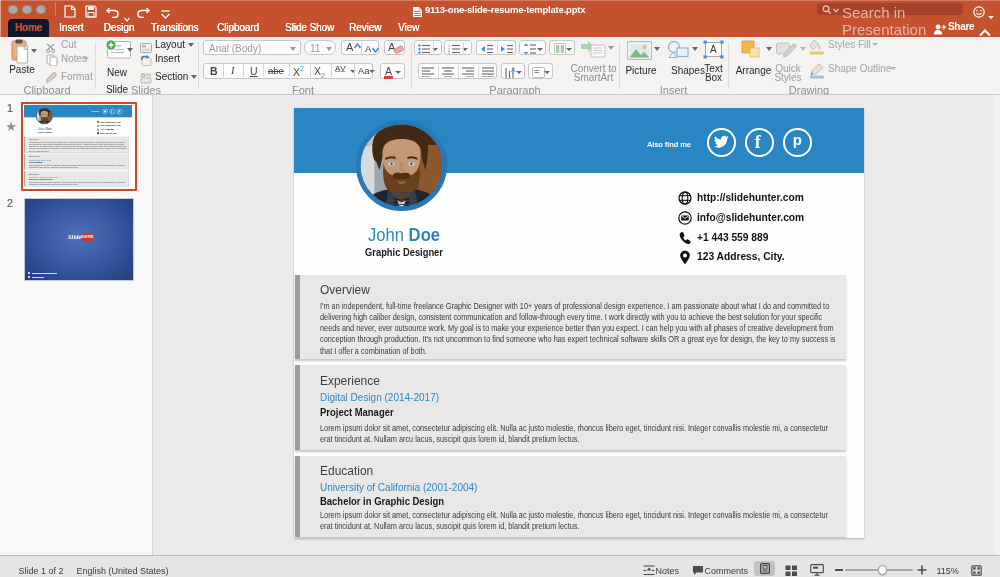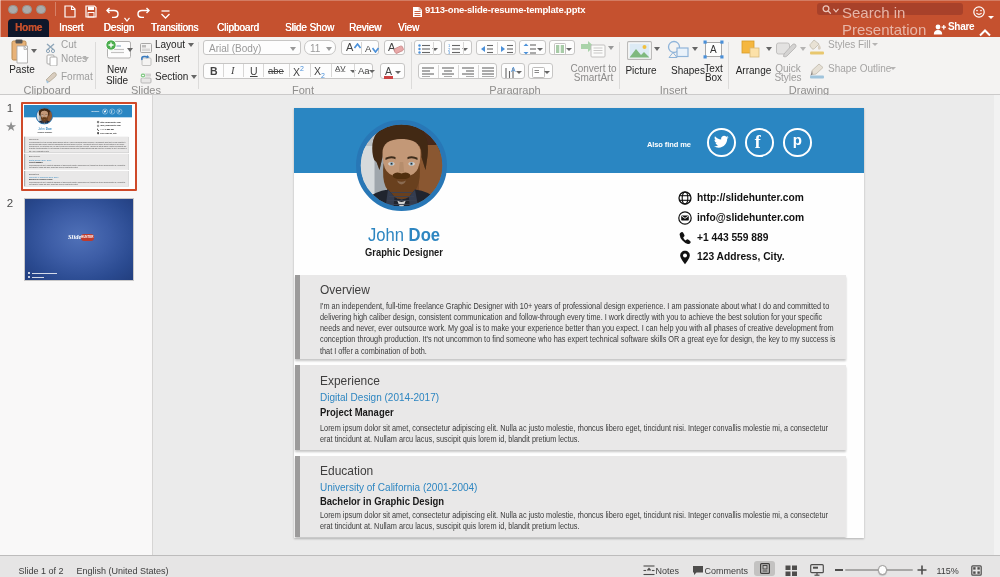--- a/index.html
+++ b/index.html
@@ -171,21 +171,21 @@
   <div class="rbtn gray" style="left:61px; top:33.5px;">Format</div>
 
   <div class="abs" style="left:104px; top:2px;"><svg width="28" height="20" viewBox="0 0 28 20">
     <rect x="3.5" y="2.5" width="23" height="16.5" rx="1.5" fill="#FDFDFD" stroke="#B2B1B0" stroke-width="1"></rect>
     <line x1="7" y1="7" x2="17" y2="7" stroke="#9FB8CC" stroke-width="1.4"></line>
     <line x1="7" y1="10.5" x2="20" y2="10.5" stroke="#C3C2C1" stroke-width="1.2"></line>
     <line x1="7" y1="13.5" x2="20" y2="13.5" stroke="#C3C2C1" stroke-width="1.2"></line>
     <circle cx="7" cy="6" r="5.2" fill="#4CAE4F" stroke="#fff" stroke-width="1"></circle>
     <path d="M7 3.5 L7 8.5 M4.5 6 L9.5 6" stroke="#fff" stroke-width="1.4"></path>
   </svg></div>
-  <div class="rbtn" style="left:103px; top:26.5px; width:28px; text-align:center; line-height:11px;">New<br>Slide</div>
+  <div class="rbtn" style="left:103px; top:26.5px; width:28px; text-align:center; line-height:17px;">New<br>Slide</div>
   <div class="dar" style="position:absolute; left:127px; top:11px;"></div>
   <div class="abs" style="left:140px; top:2px;"><svg width="12" height="10" viewBox="0 0 12 10">
         <rect x="0.5" y="0.5" width="11" height="9" rx="1" fill="#F4F3F2" stroke="#A8A7A6" stroke-width="1"></rect>
         <rect x="2" y="2" width="4" height="2.5" fill="#BDBCBB"></rect>
         <rect x="2" y="5.5" width="8" height="2.5" fill="#D8D7D6"></rect>
       </svg></div>
   <div class="rbtn" style="left:155px; top:1.5px;">Layout</div>
   <div class="dar" style="position:absolute; left:188px; top:6px;"></div>
   <div class="abs" style="left:140px; top:15px;"><svg width="12" height="11" viewBox="0 0 12 11">
         <rect x="2" y="3" width="9" height="7.5" rx="1" fill="#F4F3F2" stroke="#B5B4B3" stroke-width="0.8"></rect>

